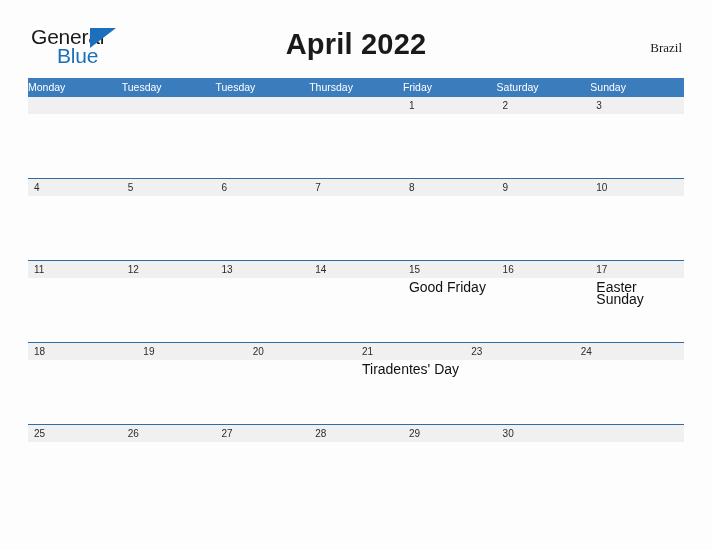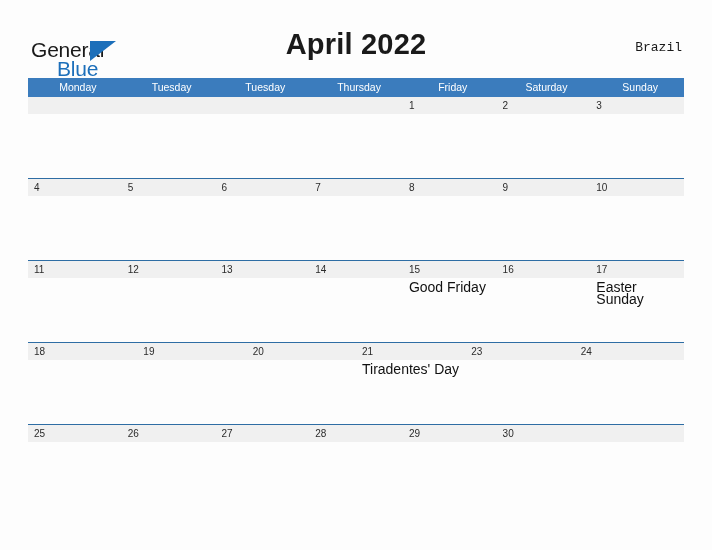--- a/index.html
+++ b/index.html
@@ -24,21 +24,21 @@
   
   .header {
     position: relative;
     height: 56px;
     margin: 22px 28px 0 28px;
   }
 
   .logo {
     position: absolute;
     left: 3px;
-    top: 16px;
+    top: 3px;
     width: 130px;
     height: 46px;
     text-decoration: underline;
   }
   .logo-general {
     position: absolute;
     left: 0;
     top: 0;
     font-size: 21px;
     letter-spacing: -0.2px;
@@ -76,45 +76,43 @@
     font-weight: bold;
     letter-spacing: 0.2px;
   }
 
   .country {
     position: absolute;
     right: 2px;
     top: 18px;
     font-size: 13px;
     color: #1a1a1a;
-    font-family: Liberation Mono, monospace;
+    font-family: Liberation Serif, serif;
   }
 
   
   .calendar {
     margin: 0 28px;
     width: 656px;
   }
 
   .weekdays {
     display: flex;
     background: #3b7cbd;
     height: 19px;
   }
   .weekday {
     flex: 1 1 0;
     color: #ffffff;
     font-size: 10.5px;
     line-height: 19px;
-    padding-left: 6px;
     box-sizing: border-box;
     font-family: "Liberation Sans", sans-serif;
     white-space: nowrap;
     overflow: hidden;
-    text-align: center;
   }
 
   .week {
     border-top: 1px solid #2e6da4;
   }
   .week:first-of-type {
     border-top: none;
   }
   .week-row {
     display: flex;

